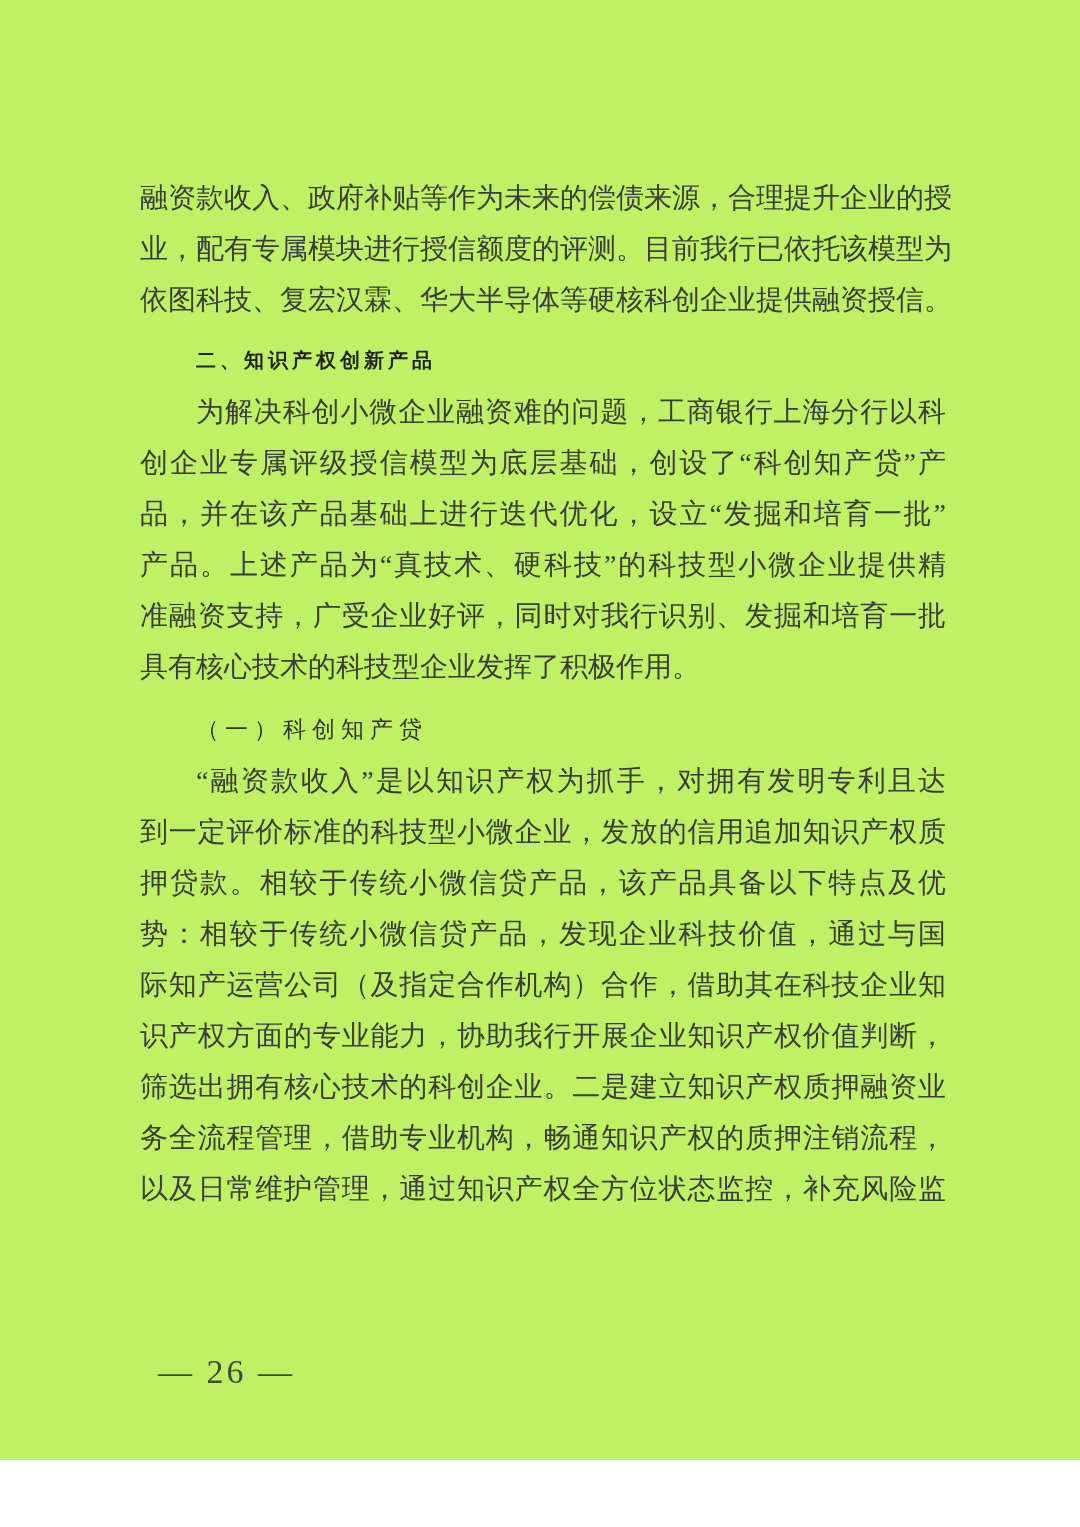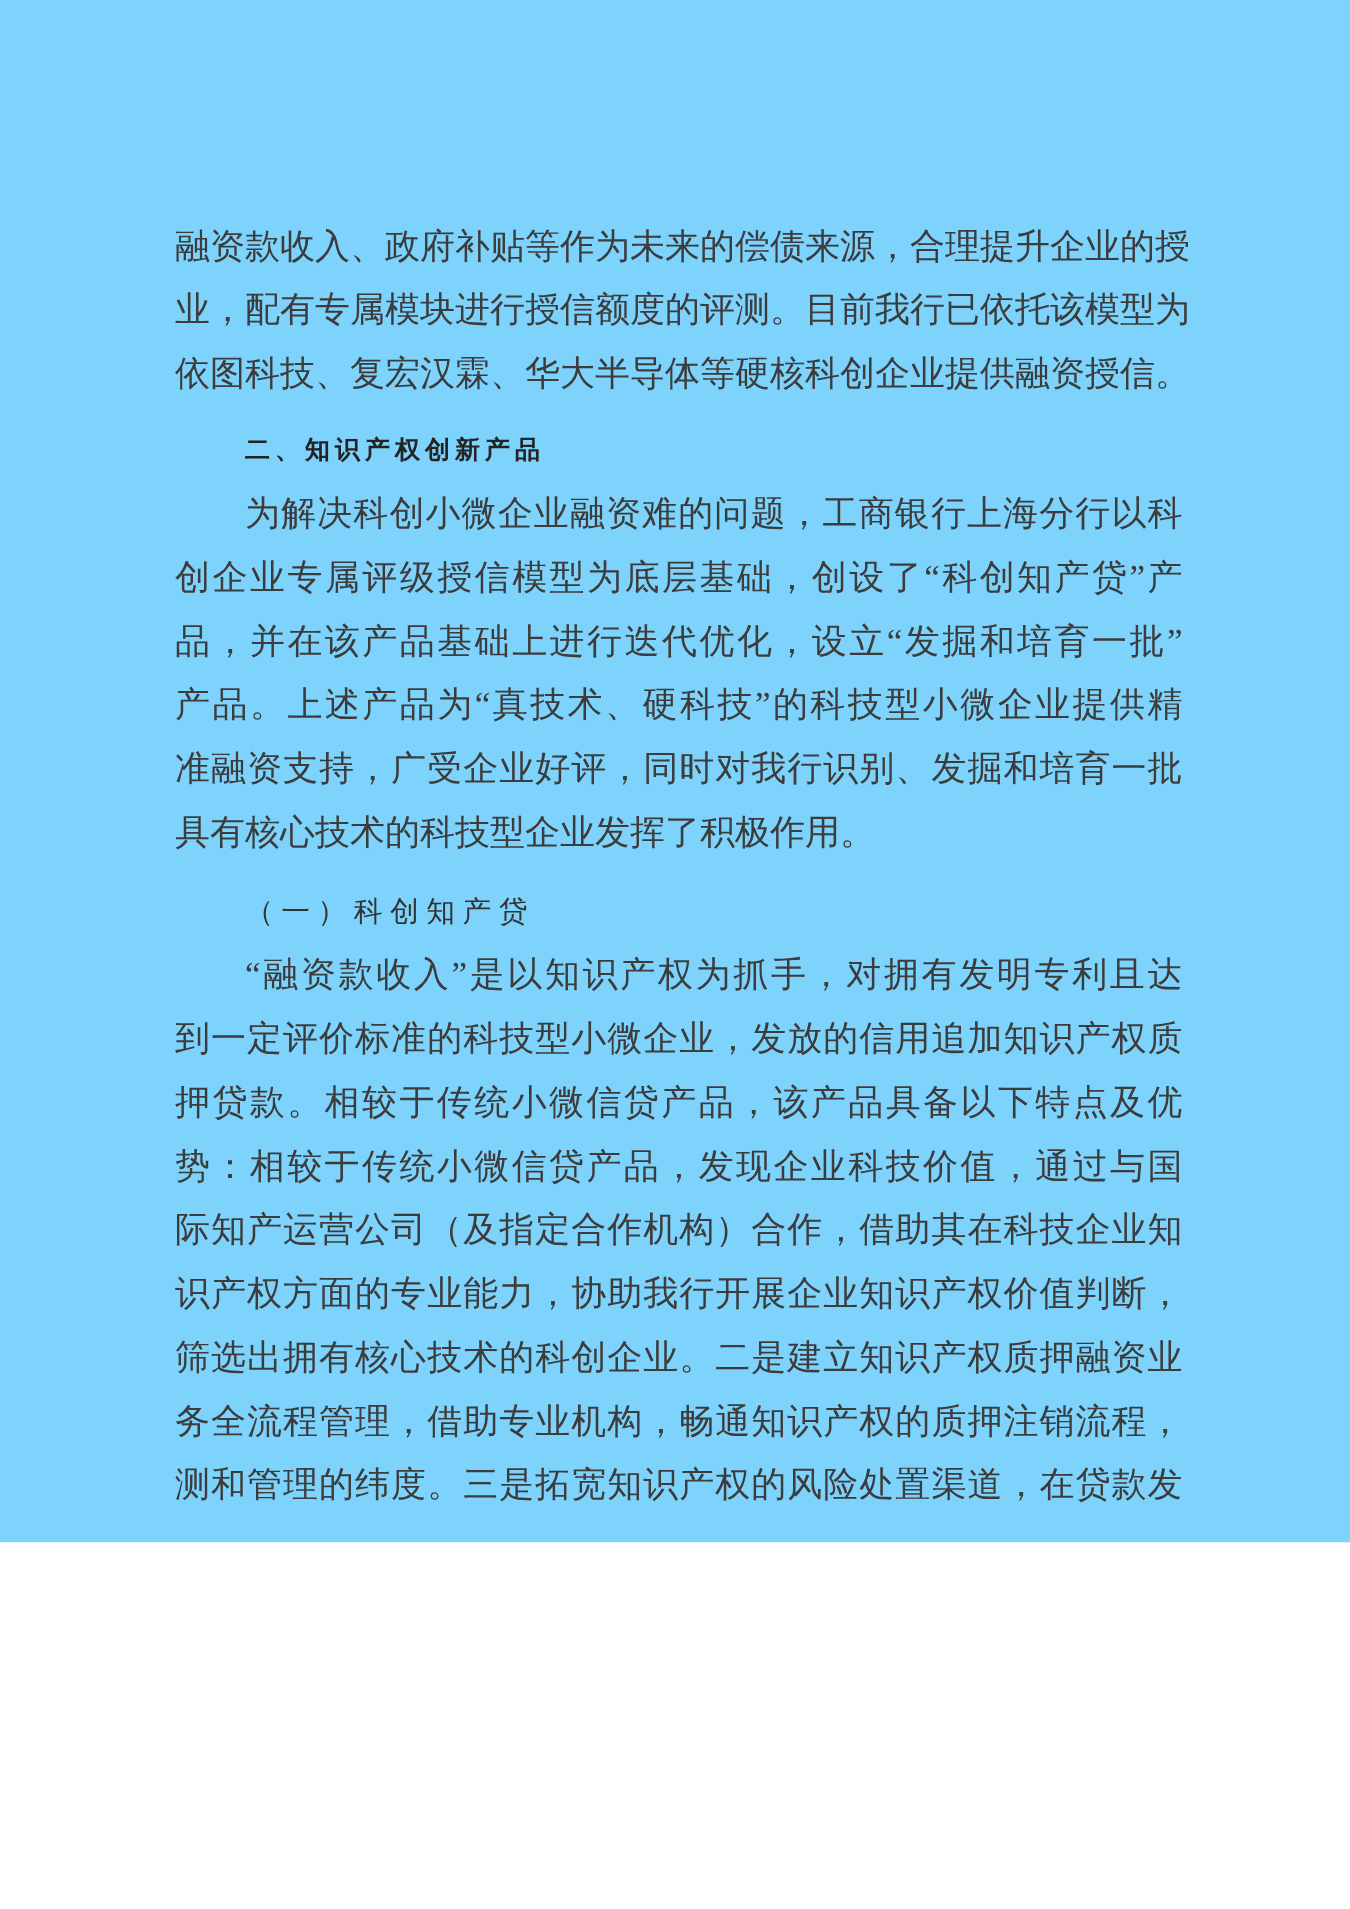--- a/index.html
+++ b/index.html
@@ -3,22 +3,22 @@
 <meta charset="utf-8">
 <style>
   html, body {
     margin: 0;
     padding: 0;
     background: #ffffff;
   }
   .page {
     position: relative;
     width: 1080px;
-    height: 1234px;
-    background: #7dd3fc;
+    height: 1460px;
+    background: #bef264;
     overflow: hidden;
     font-family: "Liberation Serif", "DejaVu Serif", serif;
     color: #3c3c3c;
   }
   .page-body {
     position: absolute;
     left: 140px;
     top: 172px;
     width: 806px;
   }
@@ -89,16 +89,16 @@
       <div class="text-line natural">具有核心技术的科技型企业发挥了积极作用。</div>
       <div class="heading2">（一）科创知产贷</div>
       <div class="text-line indent">“融资款收入”是以知识产权为抓手，对拥有发明专利且达</div>
       <div class="text-line">到一定评价标准的科技型小微企业，发放的信用追加知识产权质</div>
       <div class="text-line">押贷款。相较于传统小微信贷产品，该产品具备以下特点及优</div>
       <div class="text-line">势：相较于传统小微信贷产品，发现企业科技价值，通过与国</div>
       <div class="text-line">际知产运营公司（及指定合作机构）合作，借助其在科技企业知</div>
       <div class="text-line">识产权方面的专业能力，协助我行开展企业知识产权价值判断，</div>
       <div class="text-line">筛选出拥有核心技术的科创企业。二是建立知识产权质押融资业</div>
       <div class="text-line">务全流程管理，借助专业机构，畅通知识产权的质押注销流程，</div>
-      <div class="text-line">测和管理的纬度。三是拓宽知识产权的风险处置渠道，在贷款发</div>
+      <div class="text-line">以及日常维护管理，通过知识产权全方位状态监控，补充风险监</div>
     </div>
   <div class="page-number">— 26 —</div>
 </div>
 
 </body></html>

